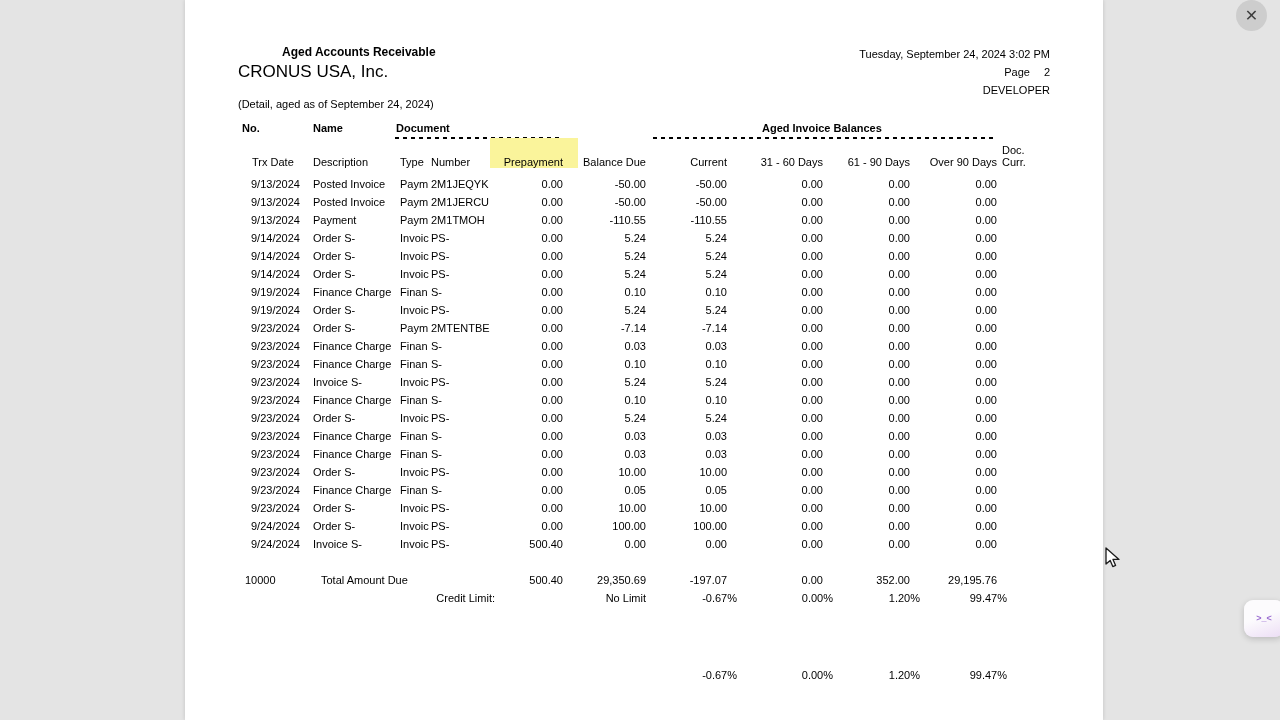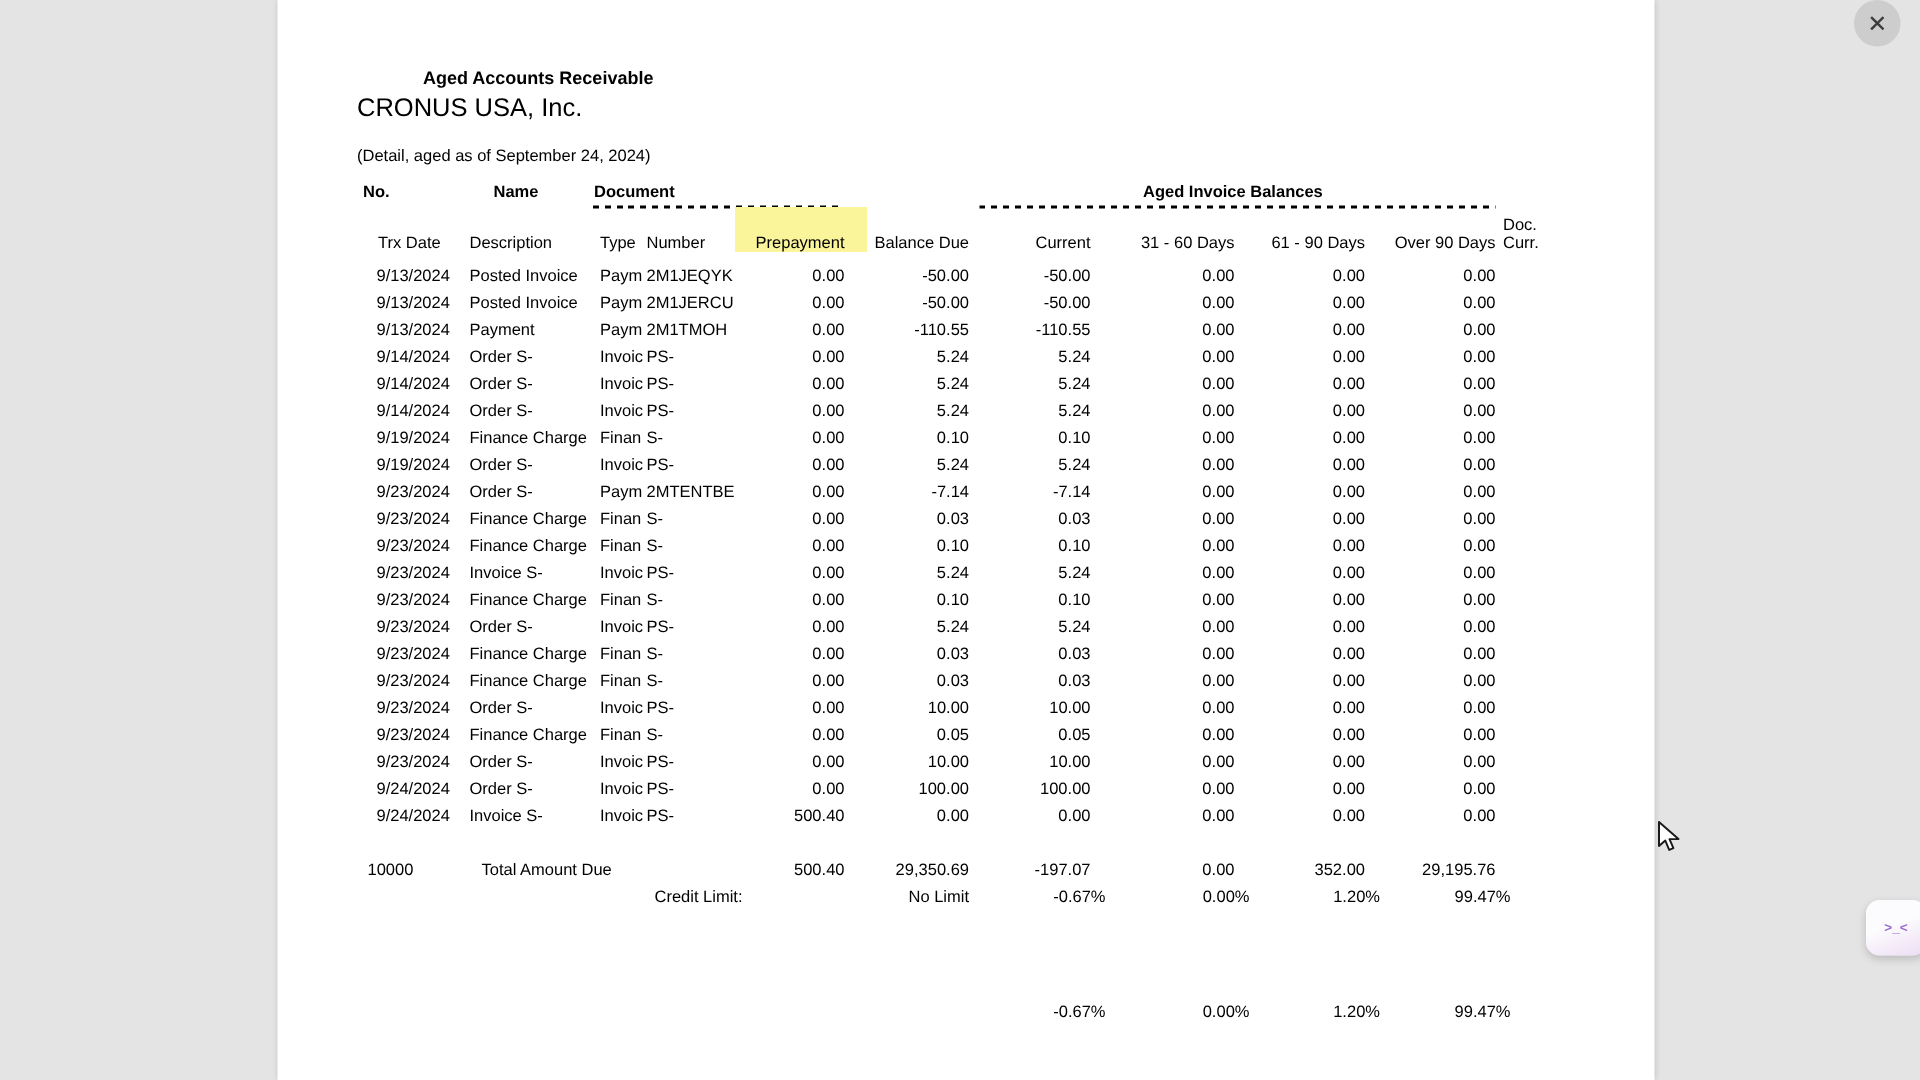--- a/index.html
+++ b/index.html
@@ -23,21 +23,21 @@
   .rpt-company { left:53px; top:62px;  font-size:17px; }
   .rpt-sub     { left:53px; top:98px;  font-size:11px; }
 
   .hdr-right { position:absolute; right:53px; top:45px; text-align:right; font-size:11px; }
   .hdr-right div { line-height:18px; }
   .page-gap { display:inline-block; width:14px; }
 
   
   .grp { top:121px; font-size:11px; font-weight:bold; line-height:14px;text-align:center; }
   .grp-no   { left:57px; }
-  .grp-name { left:144px; }
+  .grp-name { left:128px; }
   .grp-doc  { left:211px; }
   .grp-aged { left:577px; }
 
   .dash {
     position:absolute; top:137px; height:2px;
     background:repeating-linear-gradient(90deg,#000 0 4px,transparent 4px 8px);
   }
   .dash1 { left:210px; width:165px; }
   .dash2 { left:468px; width:344px; }
 
@@ -89,20 +89,25 @@
   .cursor { position:absolute; left:1104px; top:547px; z-index:50; }
 </style>
 </head>
 <body style="background: rgb(228, 228, 228);">
 
 <div class="page">
 
   <div class="abs rpt-title">Aged Accounts Receivable</div>
   <div class="abs rpt-company">CRONUS USA, Inc.</div>
 
+  <div class="hdr-right">
+    <div>Tuesday, September 24, 2024 3:02 PM</div>
+    <div><span>Page</span><span class="page-gap"></span><span>2</span></div>
+    <div>DEVELOPER</div>
+  </div>
 
   <div class="abs rpt-sub">(Detail, aged as of September 24, 2024)</div>
 
   <div class="abs grp grp-no">No.</div>
   <div class="abs grp grp-name">Name</div>
   <div class="abs grp grp-doc">Document</div>
   <div class="abs grp grp-aged">Aged Invoice Balances</div>
   <div class="dash dash1"></div>
   <div class="dash dash2"></div>
   <div class="hl-prepay" style="background: rgb(250, 244, 155);"></div>

